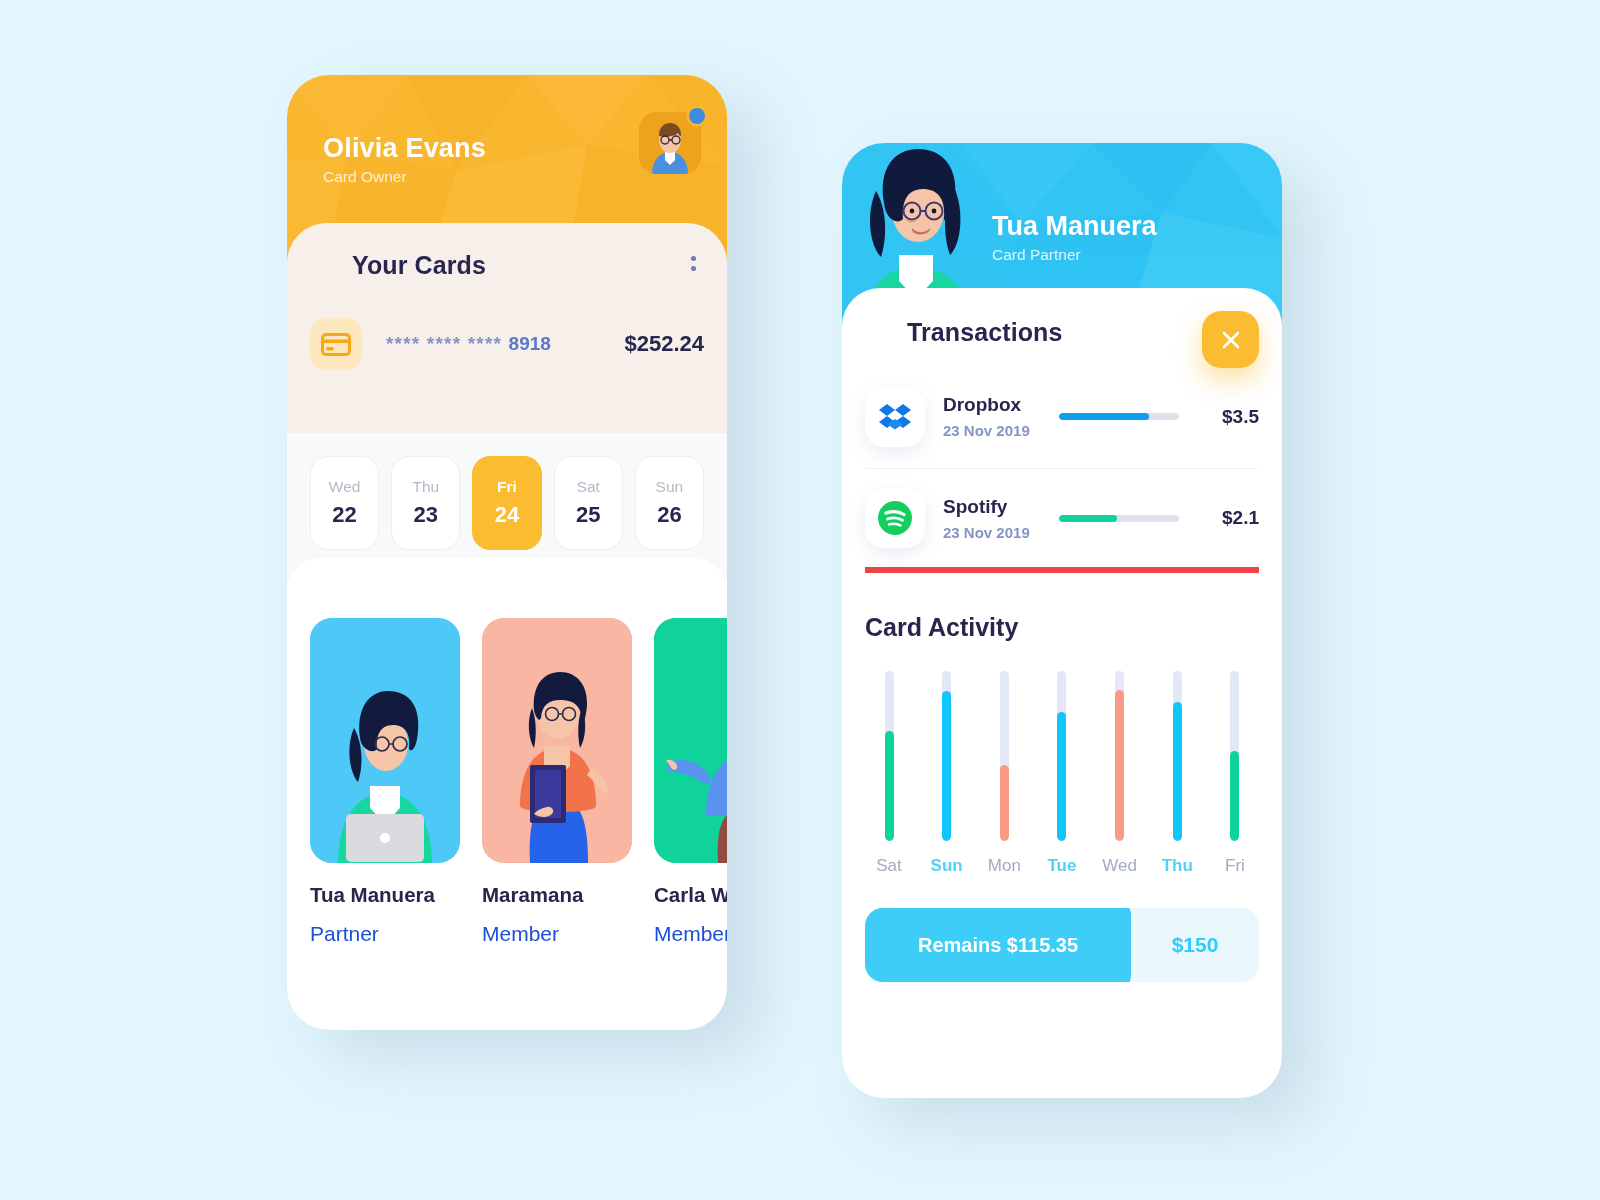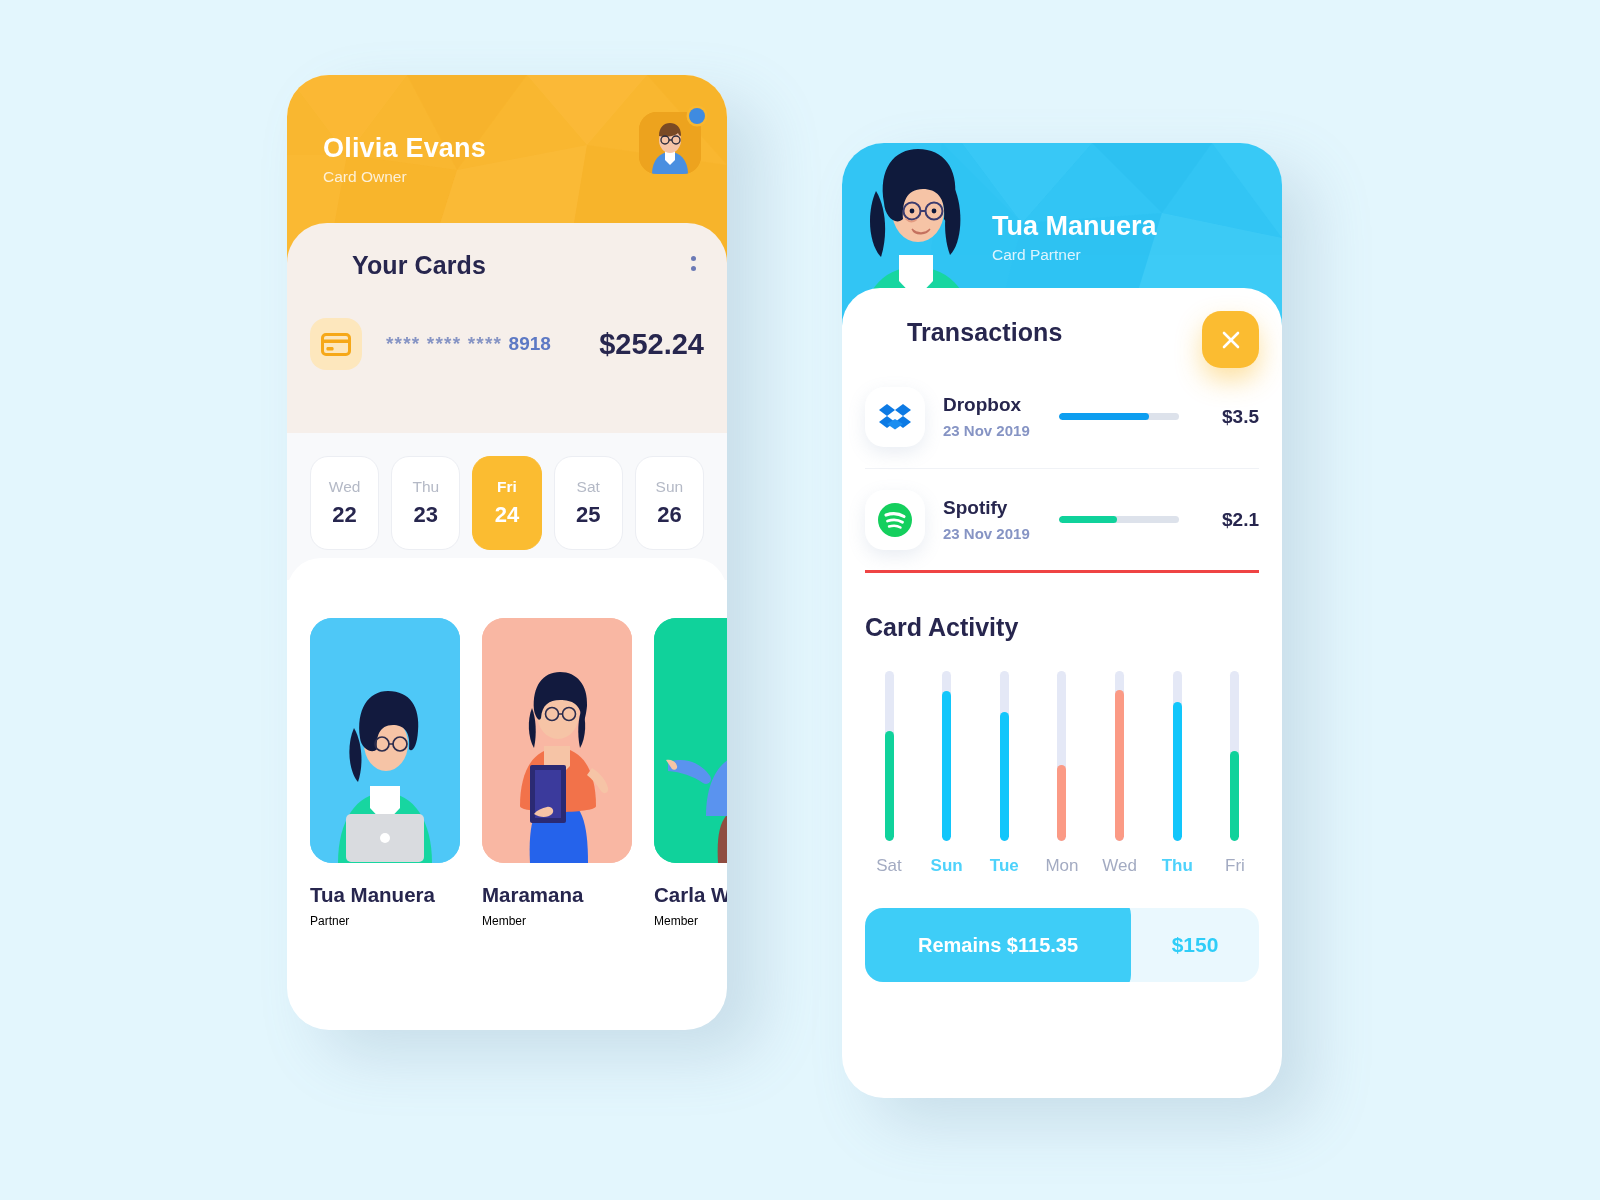--- a/index.html
+++ b/index.html
@@ -67,21 +67,21 @@
   .card-icon {
     width: 52px; height: 52px; border-radius: 16px; background: #fde7bd;
     display: flex; align-items: center; justify-content: center; flex: none;
   }
   .card-digits {
     margin-left: 24px; font-size: 19px; font-weight: bold;
     color: #8694c4; letter-spacing: 1.2px; white-space: nowrap;
   }
   .card-digits .last4 { color: #5d79c4; letter-spacing: 0; }
   .card-amount {
-    margin-left: auto; font-size: 29px; font-weight: bold; color: #27264e;
+    margin-left: auto; font-size: 22px; font-weight: bold; color: #27264e;
     white-space: nowrap;
     text-align: right;
   }
 
   
   .sheet-dates {
     position: relative;
     background: #f8f9fb;
     padding: 23px 23px 30px 23px;
   }
@@ -107,21 +107,21 @@
   .members-row { display: flex; gap: 22px; margin-top: 32px; }
   .member { width: 150px; flex: none; }
   .member-img {
     width: 150px; height: 245px; border-radius: 22px; overflow: hidden;
     position: relative;
   }
   .member-name {
     margin-top: 20px; font-size: 20.5px; font-weight: bold;
     color: #27264e; white-space: nowrap;
   }
-  .member-role { margin-top: 7px; font-size: 12px; color: #000000; white-space: nowrap; }
+  .member-role { margin-top: 15px; font-size: 21px; color: #1d4ed8; white-space: nowrap; }
 
   
   .phone-right {
     position: absolute; left: 842px; top: 143px;
     width: 440px; height: 955px;
     border-radius: 42px; background: #ffffff; overflow: hidden;
     box-shadow: 30px 26px 60px rgba(110,140,170,0.22);
   }
   .hdr-blue {
     position: relative; height: 200px; background: #32c5f4; overflow: hidden;
@@ -139,21 +139,21 @@
   .sheet-right {
     position: relative; margin-top: -55px;
     background: #ffffff; border-radius: 38px 38px 0 0;
     padding: 30px 23px 0 23px; z-index: 3;
   }
   .tx-list { margin-top: 18px; }
   .tx {
     display: flex; align-items: center; height: 104px;
     border-bottom: 1px solid #f0f2f6;
   }
-  .tx:last-child { border-bottom: 3px solid #ef4444; }
+  .tx:last-child { border-bottom: 6px solid #ef4444; }
   .tx-icon {
     width: 60px; height: 60px; border-radius: 19px; background: #ffffff;
     box-shadow: 0 6px 18px rgba(120,140,180,.16);
     display: flex; align-items: center; justify-content: center; flex: none;
   }
   .tx-text { margin-left: 18px; }
   .tx-name { font-size: 19px; font-weight: bold; color: #27264e; }
   .tx-date { font-size: 15px; font-weight: bold; color: #8694c4; margin-top: 6px; }
   .tx-bar {
     width: 120px; height: 7px; border-radius: 4px; background: #dde2eb;
@@ -451,29 +451,29 @@
             <div class="bar-label">Sat</div>
           </div>
           <div class="bar-col">
             <div class="track">
               <div class="fill" style="height: 88%; background: rgb(18, 198, 251);"></div>
             </div>
             <div class="bar-label hl">Sun</div>
           </div>
           <div class="bar-col">
             <div class="track">
+              <div class="fill" style="height: 45%; background: rgb(251, 154, 133);"></div>
+            </div>
+            <div class="bar-label">Mon</div>
+          </div>
+          <div class="bar-col">
+            <div class="track">
               <div class="fill" style="height: 76%; background: rgb(18, 198, 251);"></div>
             </div>
             <div class="bar-label hl">Tue</div>
-          </div>
-          <div class="bar-col">
-            <div class="track">
-              <div class="fill" style="height: 45%; background: rgb(251, 154, 133);"></div>
-            </div>
-            <div class="bar-label">Mon</div>
           </div>
           <div class="bar-col">
             <div class="track">
               <div class="fill" style="height: 89%; background: rgb(251, 154, 133);"></div>
             </div>
             <div class="bar-label">Wed</div>
           </div>
           <div class="bar-col">
             <div class="track">
               <div class="fill" style="height: 82%; background: rgb(18, 198, 251);"></div>

